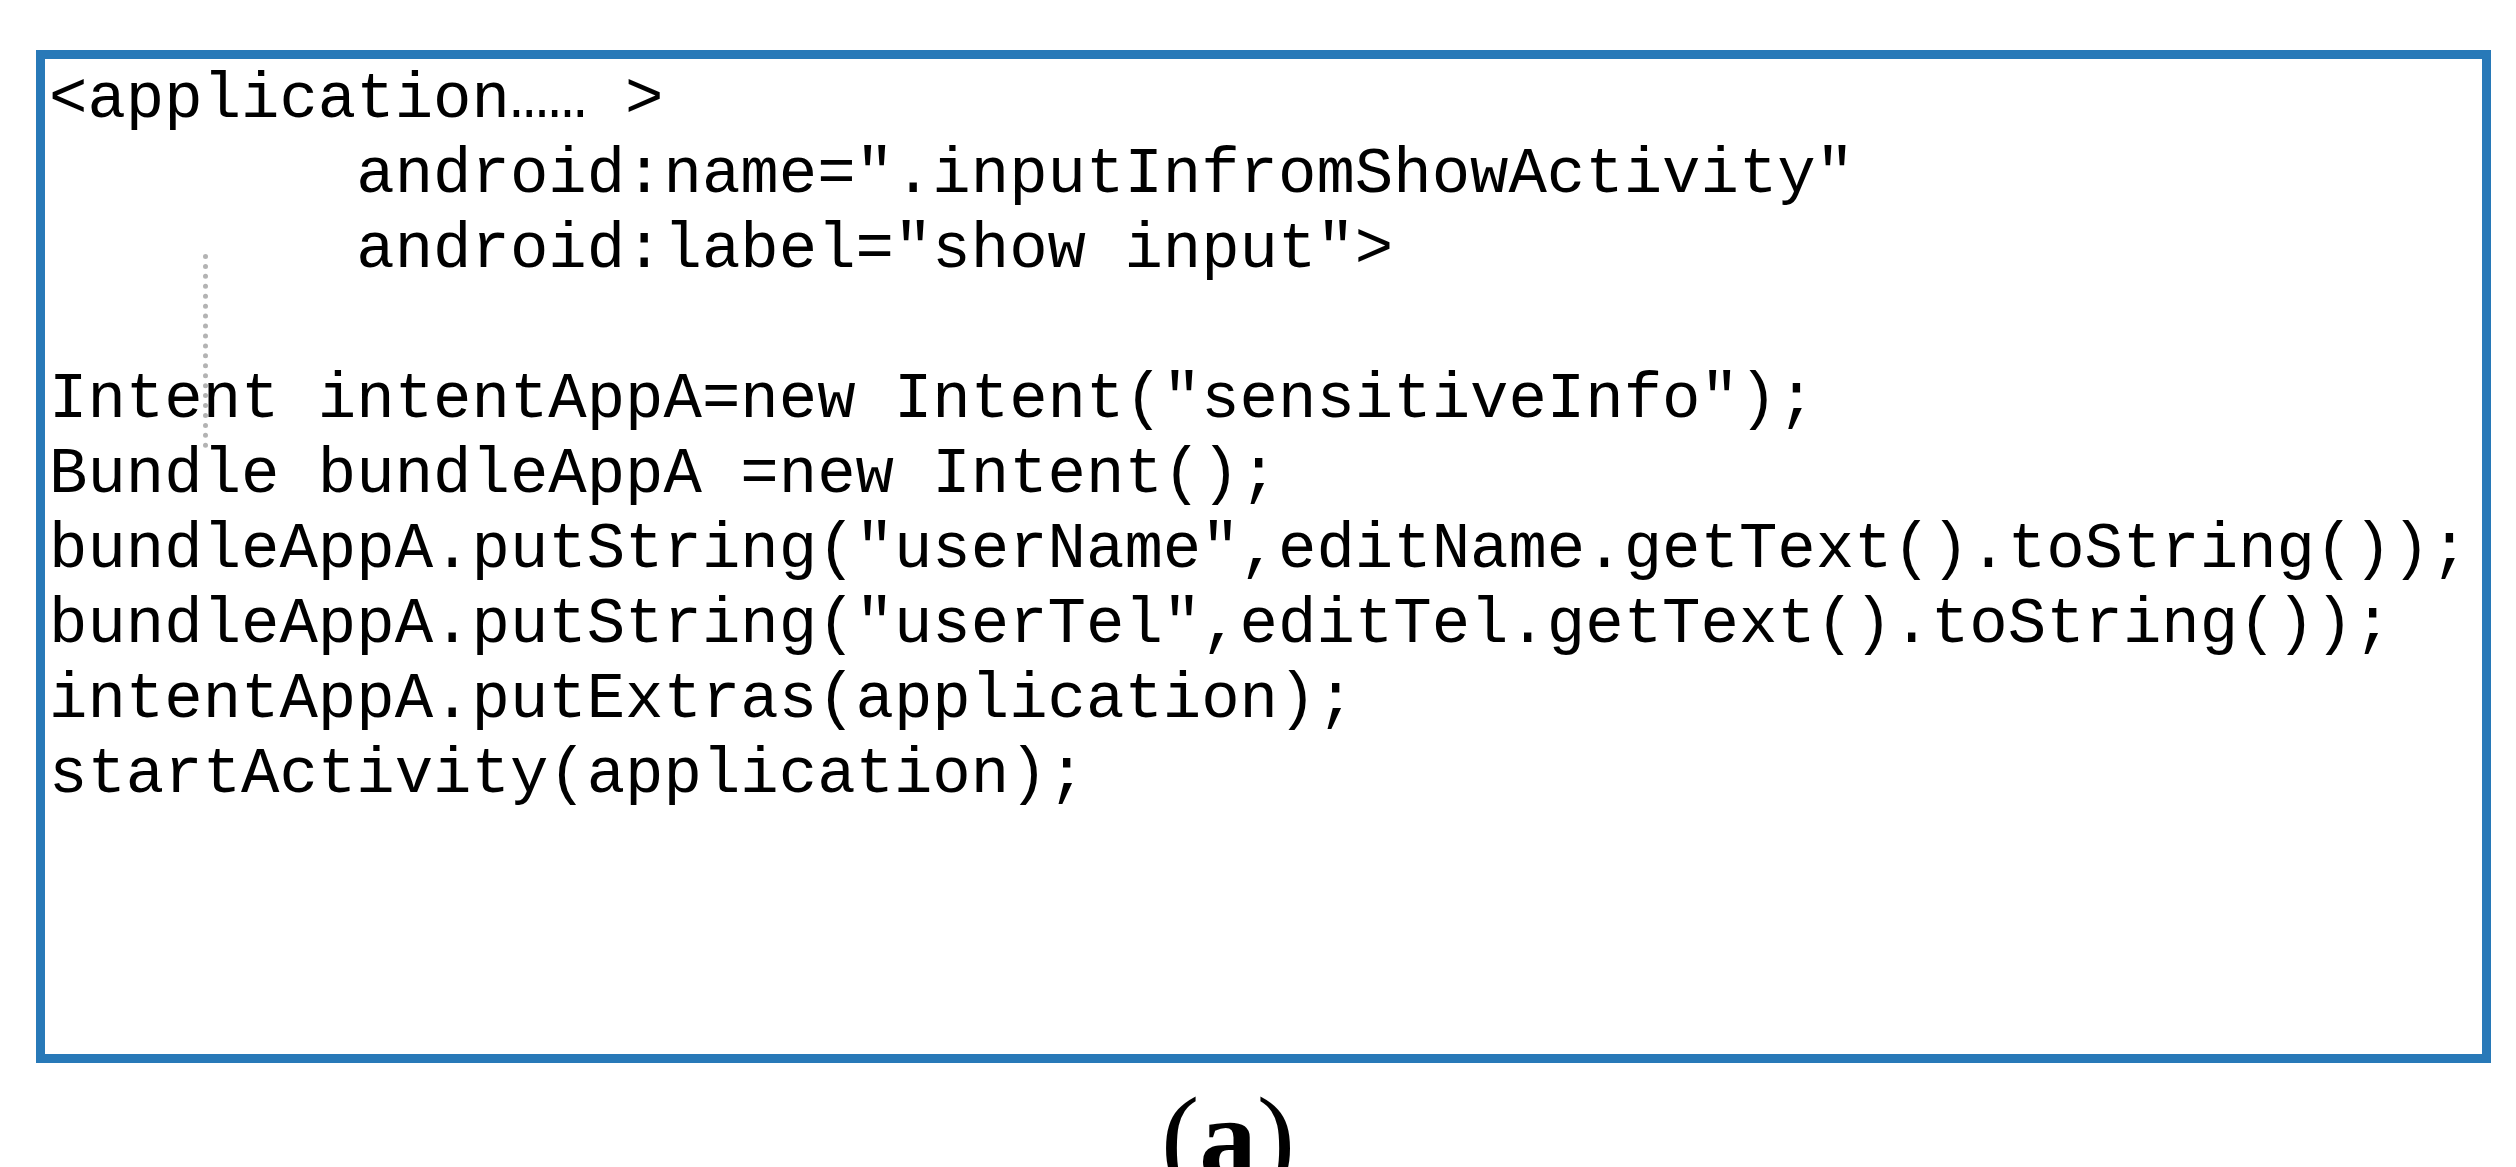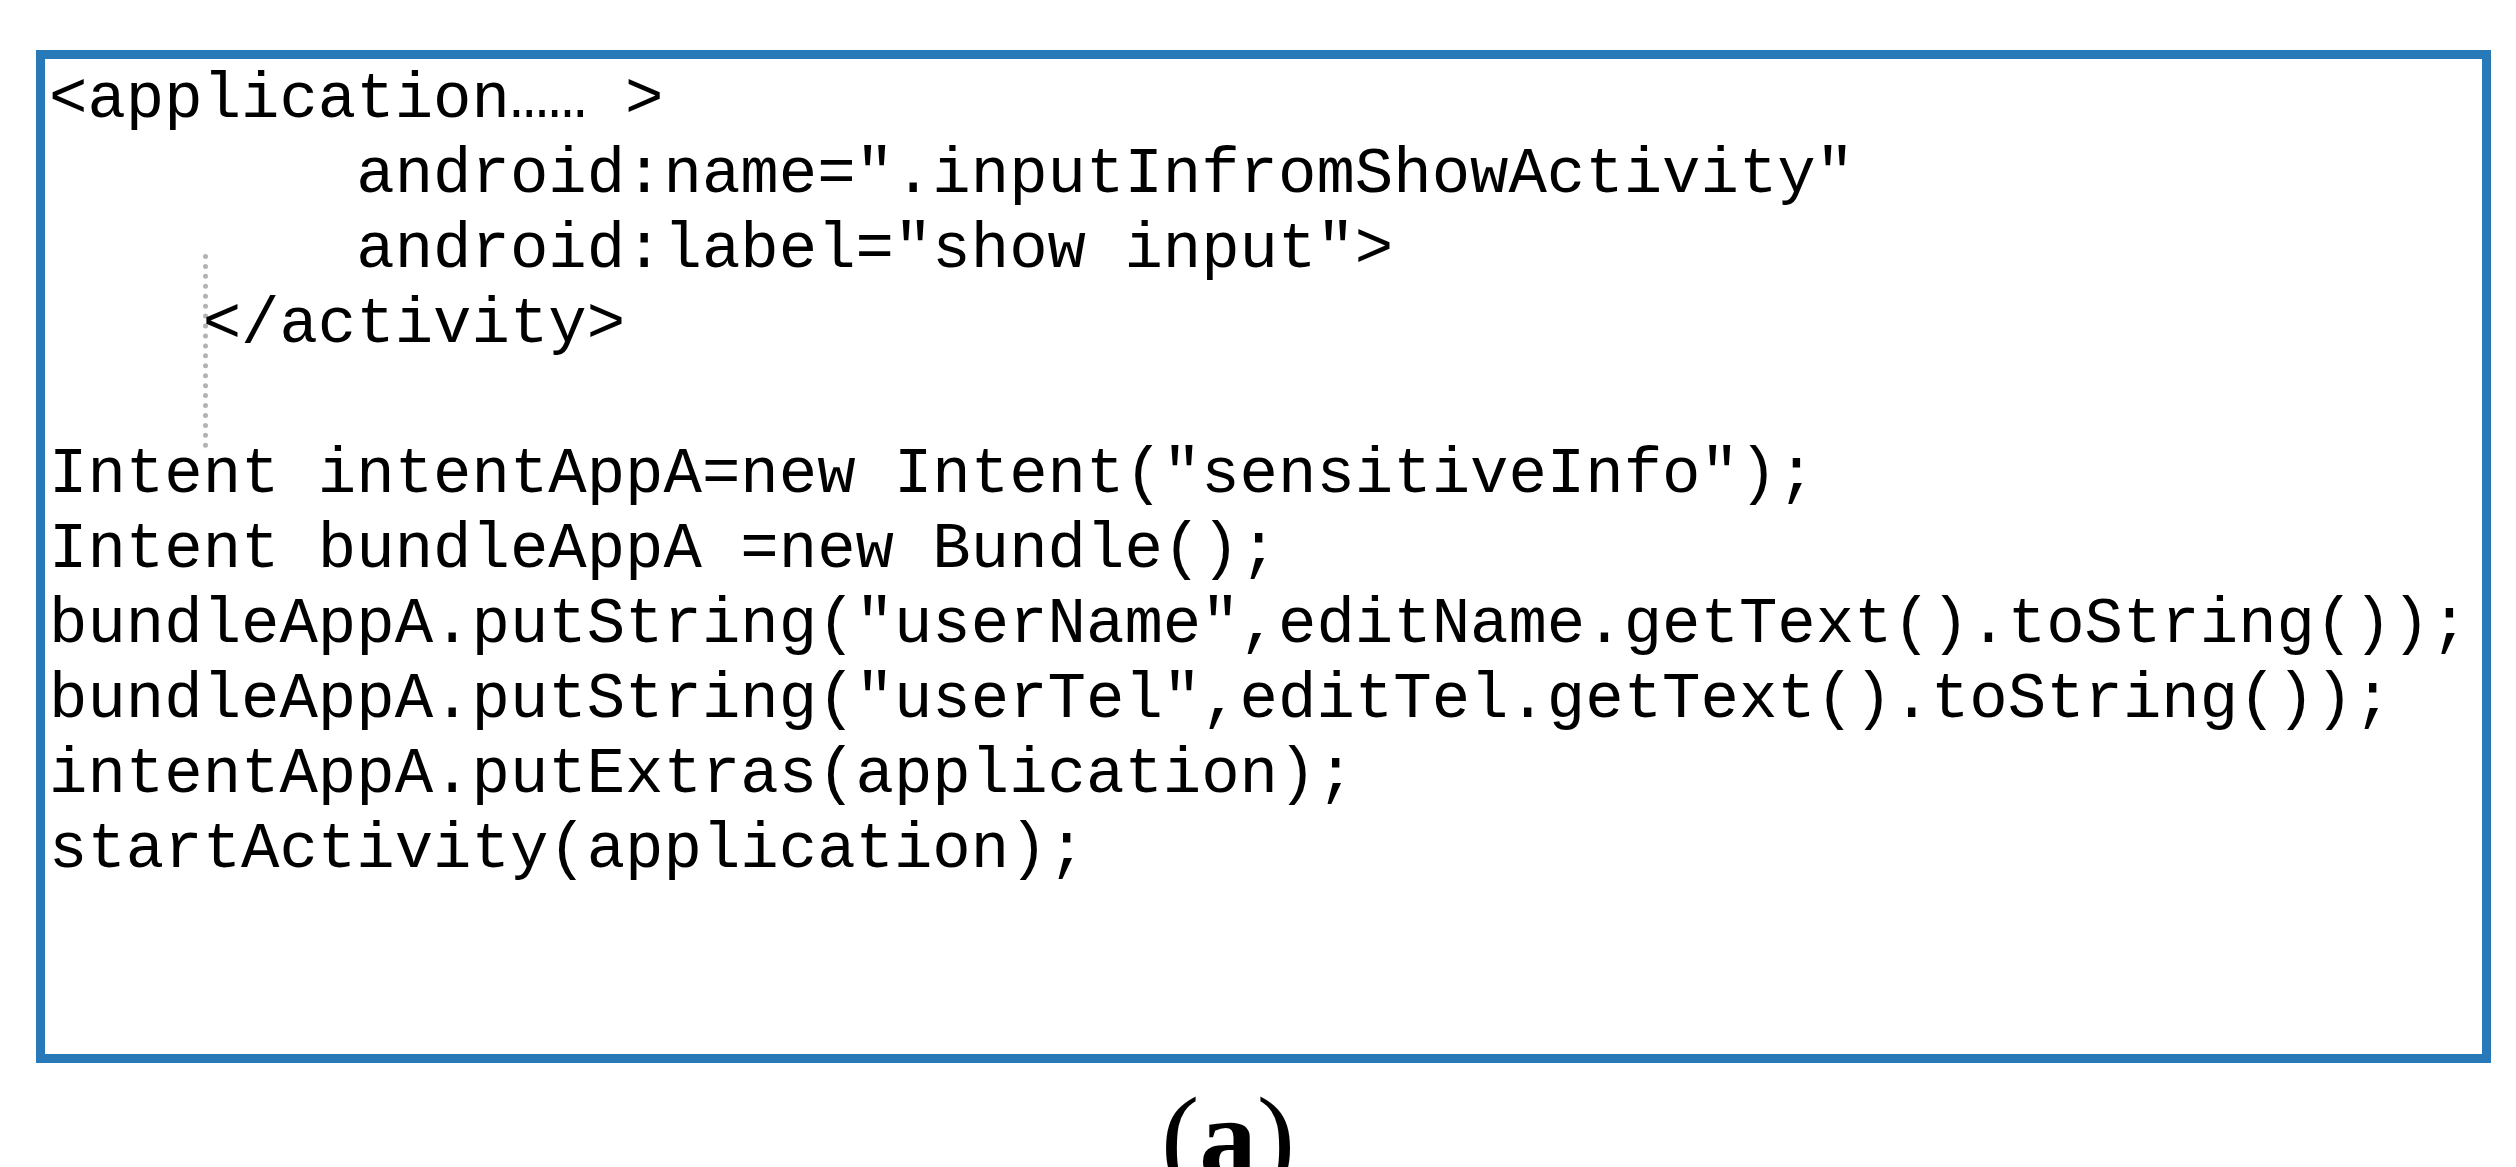--- a/index.html
+++ b/index.html
@@ -56,24 +56,23 @@
 <body>
 
 <div class="page">
 
   <div class="code-box">
     <div class="indent-guide"></div>
     <div class="code-lines">
         <div class="code-line">&lt;application…… &gt;</div>
         <div class="code-line">        android:name=".inputInfromShowActivity"</div>
         <div class="code-line">        android:label="show input"&gt;</div>
-        <div class="code-line">    &lt;/activity&gt;</div>
         <div class="code-line"></div>
         <div class="code-line">Intent intentAppA=new Intent("sensitiveInfo");</div>
-        <div class="code-line">Intent bundleAppA =new Bundle();</div>
+        <div class="code-line">Bundle bundleAppA =new Intent();</div>
         <div class="code-line">bundleAppA.putString("userName",editName.getText().toString());</div>
         <div class="code-line">bundleAppA.putString("userTel",editTel.getText().toString());</div>
         <div class="code-line">intentAppA.putExtras(application);</div>
         <div class="code-line">startActivity(application);</div>
       </div>
   </div>
 
   <div class="caption"><span>(</span><span class="cap-letter">a</span><span>)</span></div>
 
 </div>

